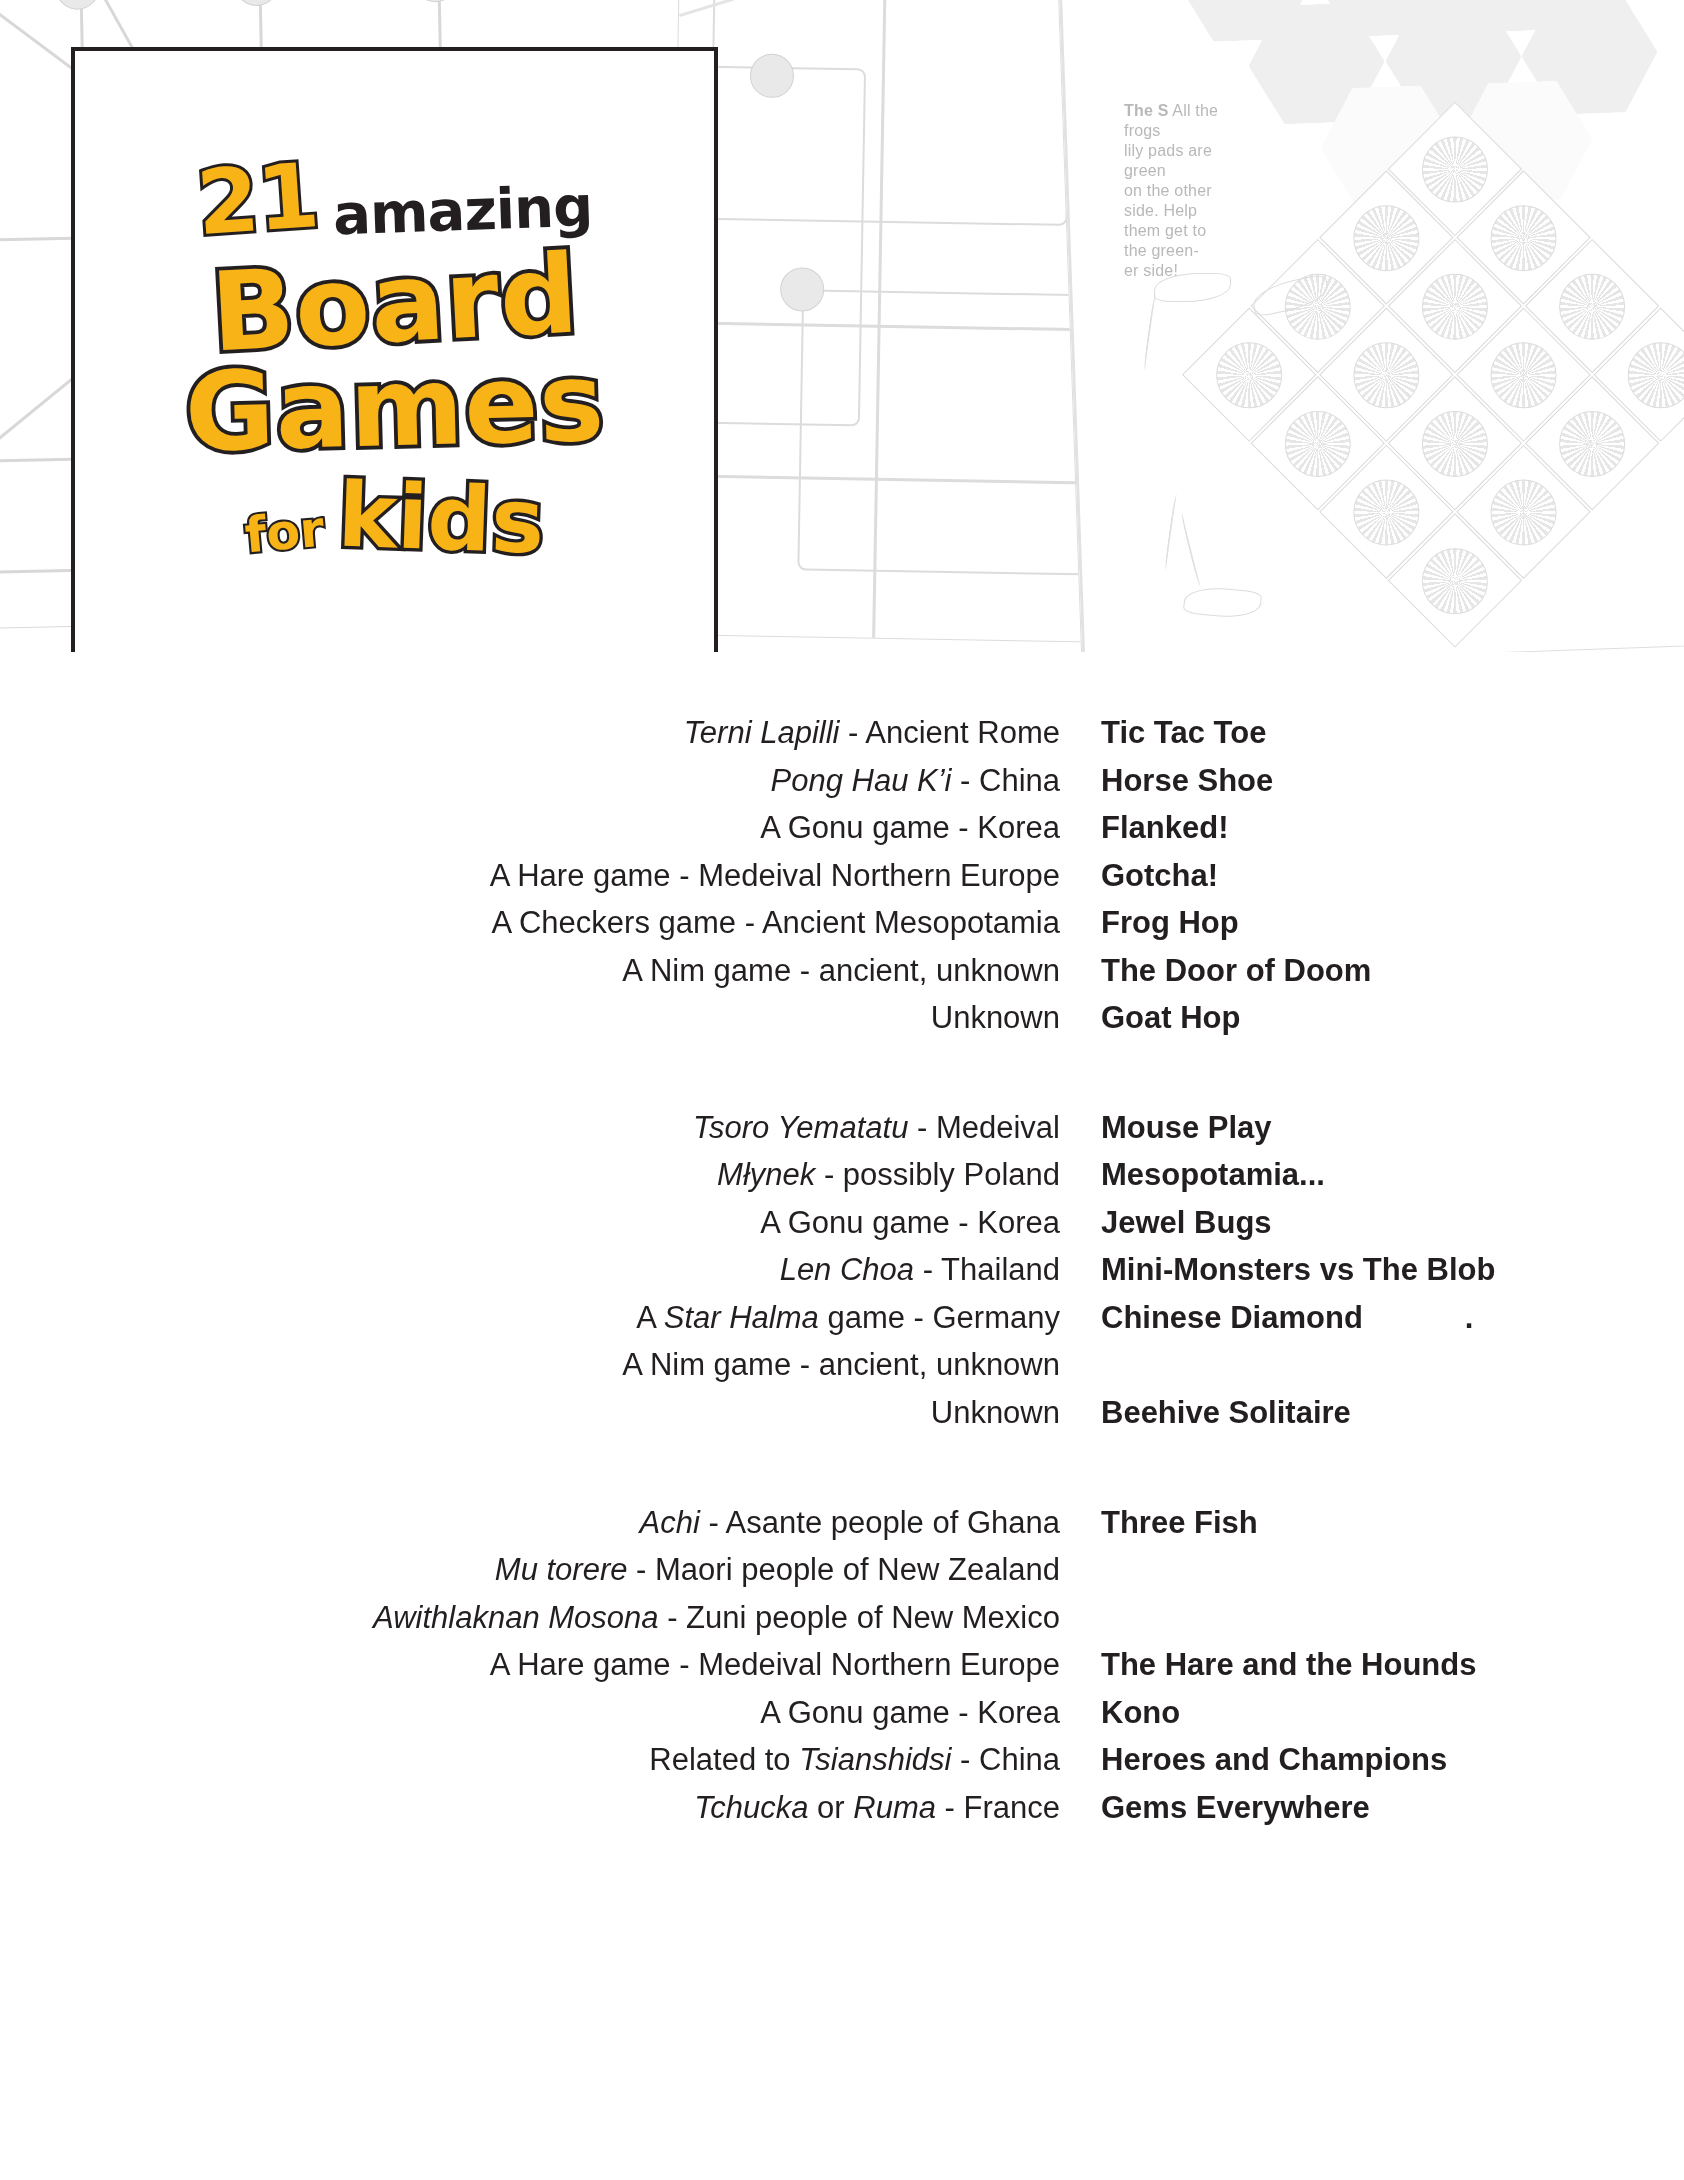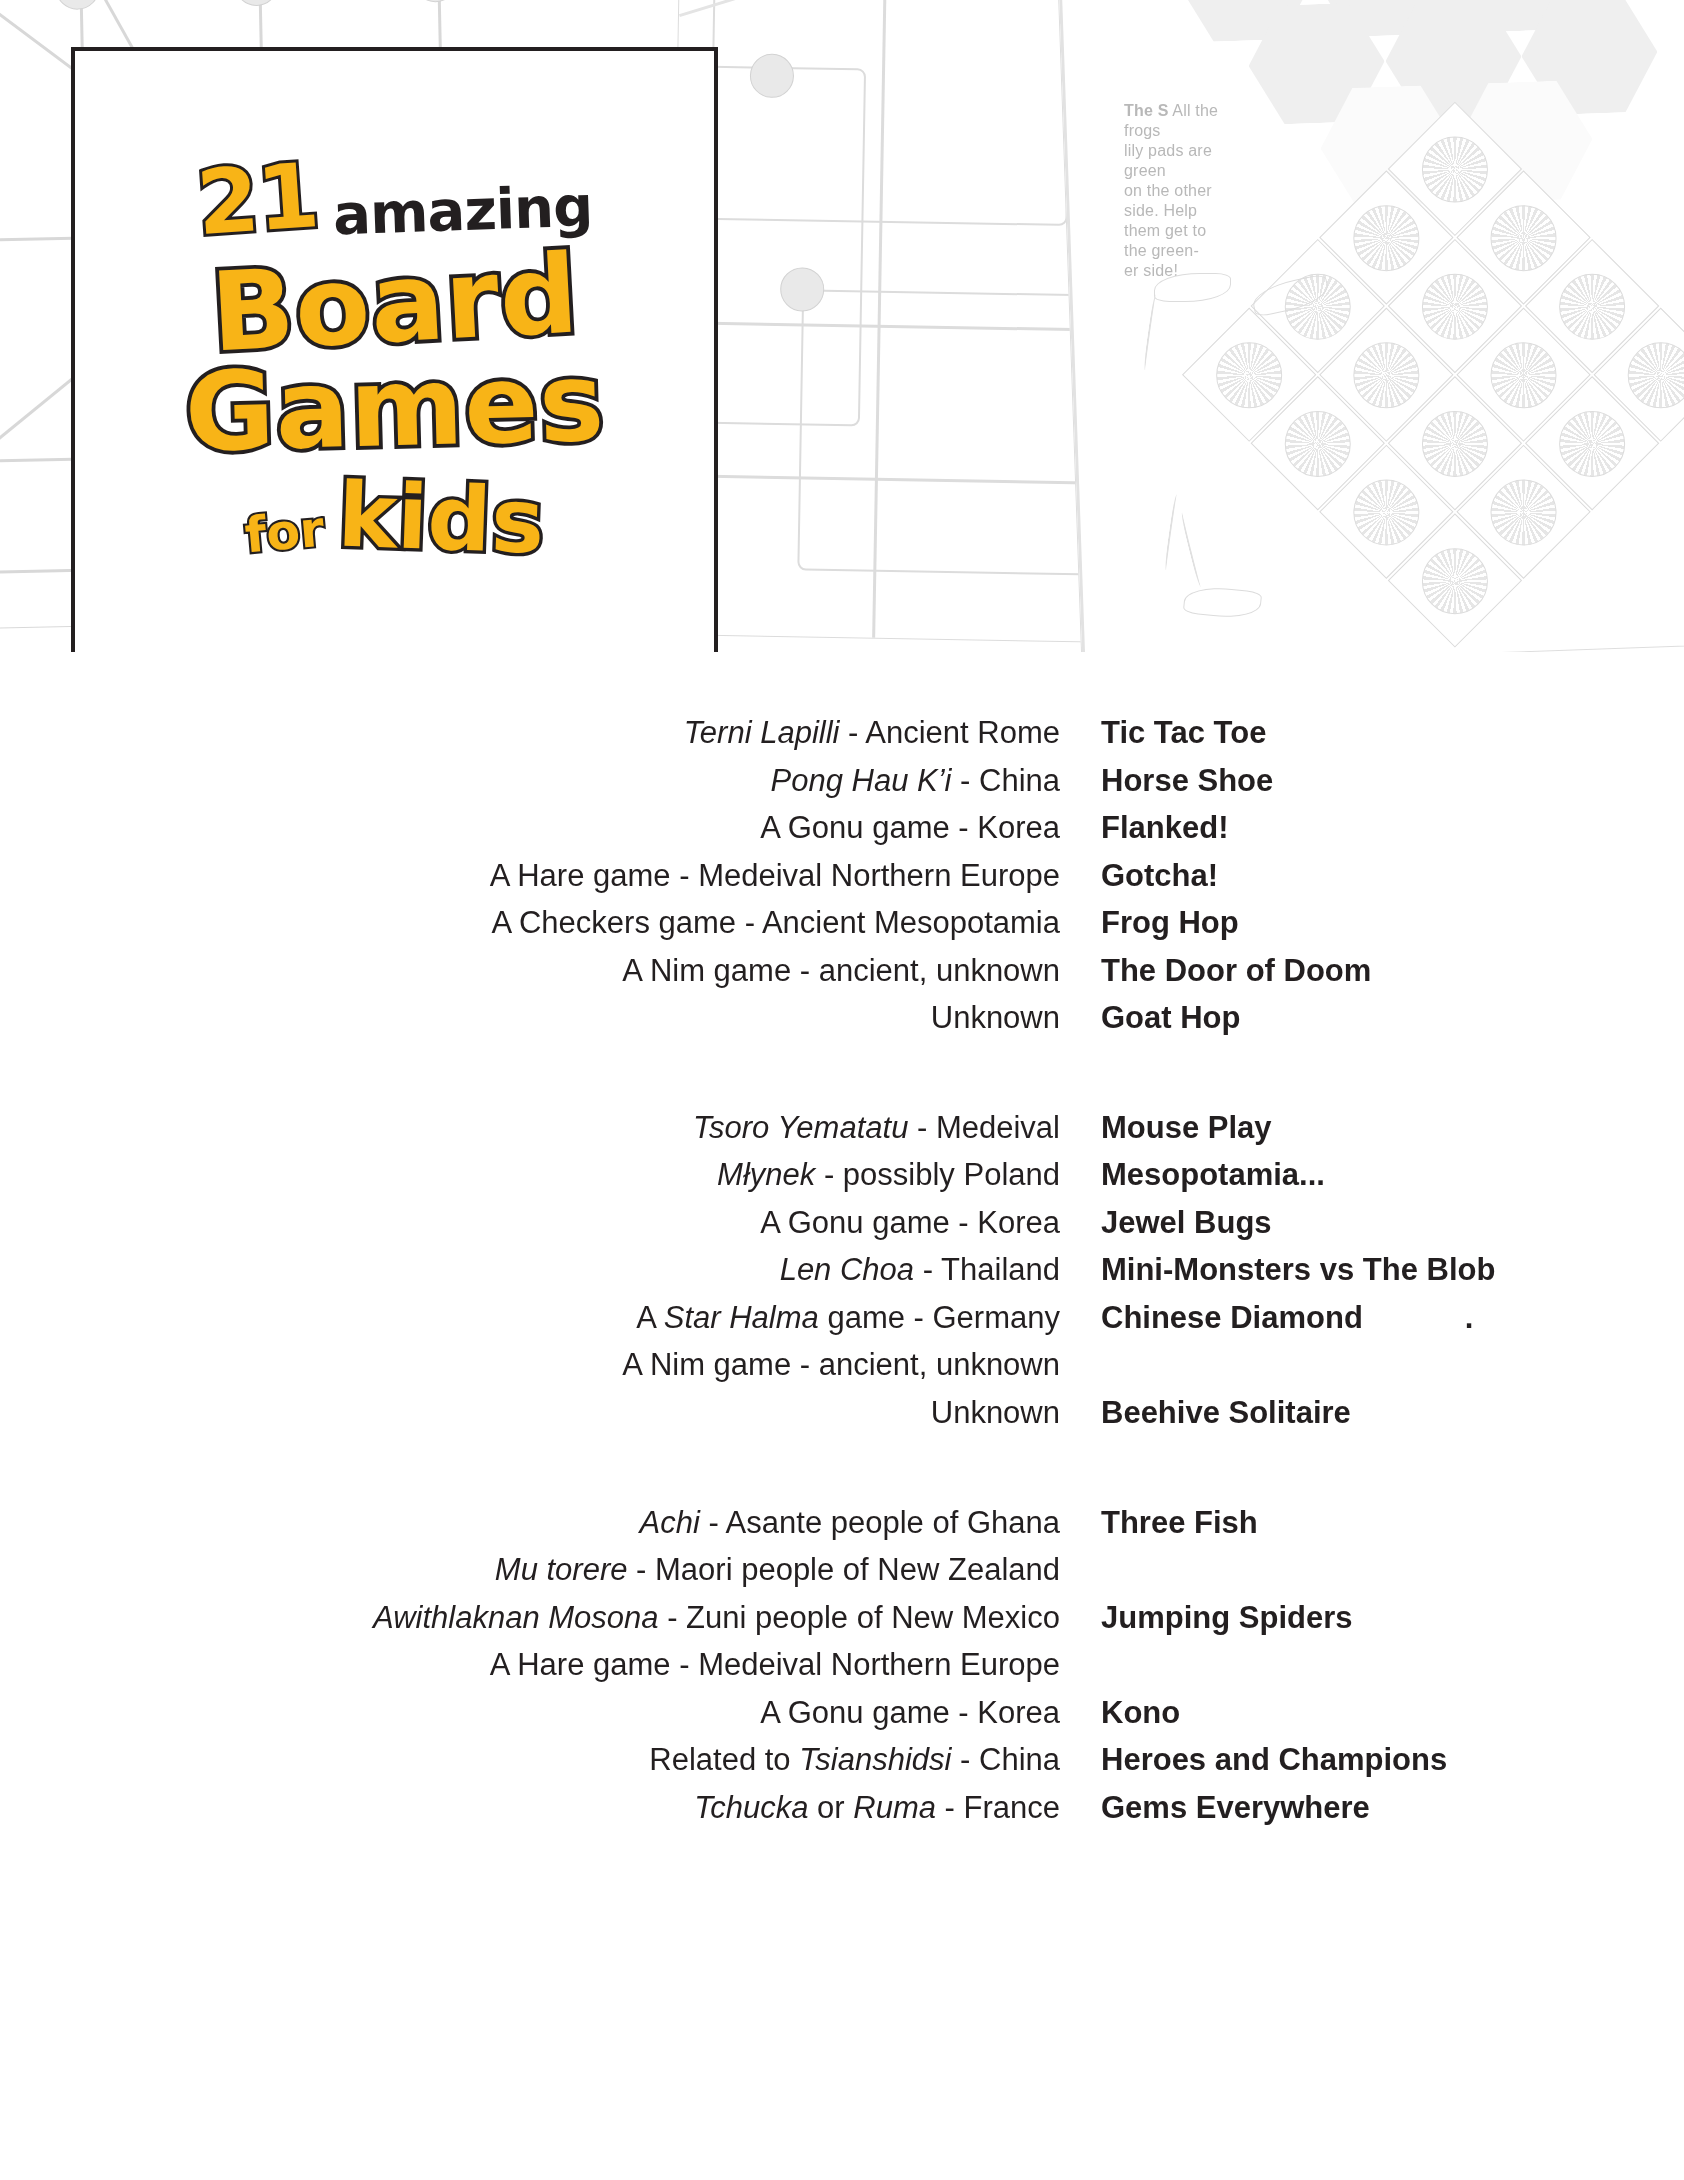--- a/index.html
+++ b/index.html
@@ -460,24 +460,24 @@
   <div class="group">
     <div class="row">
       <div class="col-origin"><em>Achi</em><span> - Asante people of Ghana</span></div>
       <div class="col-title">Three Fish</div>
     </div>
     <div class="row">
       <div class="col-origin"><em>Mu torere</em><span> - Maori people of New Zealand</span></div>
     </div>
     <div class="row">
       <div class="col-origin"><em>Awithlaknan Mosona</em><span> - Zuni people of New Mexico</span></div>
-      <div class="col-title">Jumping Spiders</div>
     </div>
     <div class="row">
       <div class="col-origin"><span>A Hare game - Medeival Northern Europe</span></div>
+      <div class="col-title">The Hare and the Hounds</div>
     </div>
     <div class="row">
       <div class="col-origin"><span>A Gonu game - Korea</span></div>
       <div class="col-title">Kono</div>
     </div>
     <div class="row">
       <div class="col-origin"><span>Related to </span><em>Tsianshidsi</em><span> - China</span></div>
       <div class="col-title">Heroes and Champions</div>
     </div>
     <div class="row">

